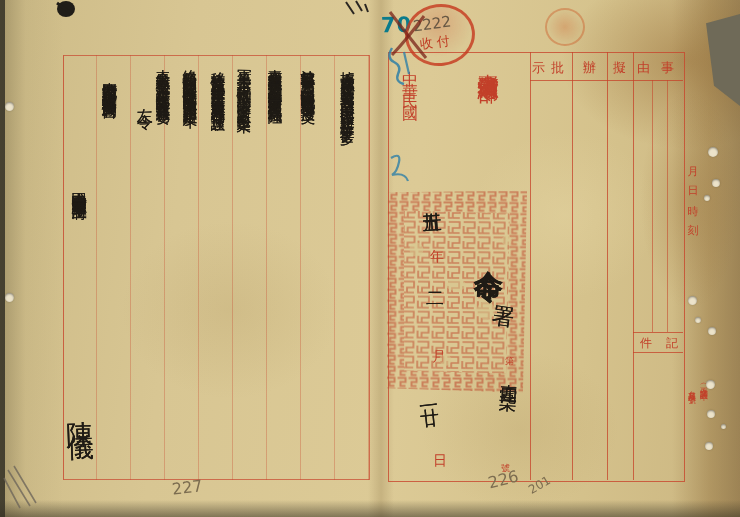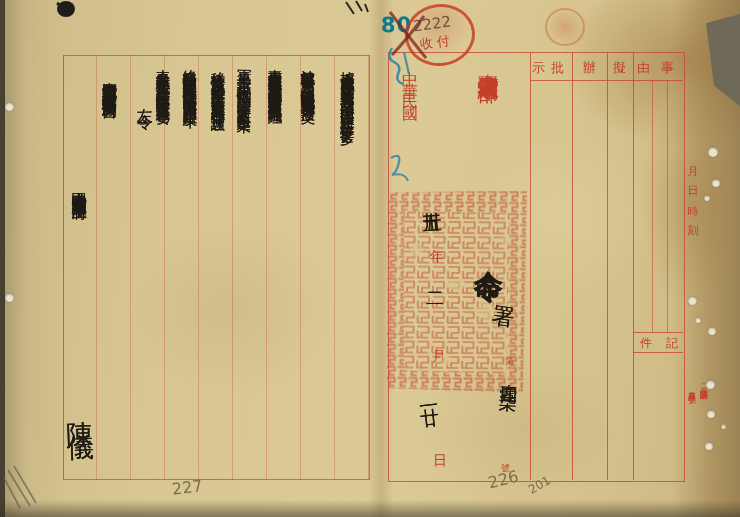--- a/index.html
+++ b/index.html
@@ -120,21 +120,21 @@
     </g>
     <g fill="#d8c78f" opacity=".55">
       <circle cx="30" cy="60" r="7"></circle>
         <circle cx="100" cy="120" r="9"></circle>
         <circle cx="60" cy="170" r="6"></circle>
       <circle cx="120" cy="50" r="5"></circle>
         <ellipse cx="70" cy="95" rx="10" ry="6"></ellipse>
     </g>
   </svg>
 
-  <div class="abs" style="left:381px;top:13px;font-family:'DejaVu Sans',sans-serif;font-weight:bold;font-size:21px;color:#0a7b8c;letter-spacing:1px;transform:rotate(-1deg);">80</div>
+  <div class="abs" style="left:381px;top:13px;font-family:'DejaVu Sans',sans-serif;font-weight:bold;font-size:21px;color:#0a7b8c;letter-spacing:1px;transform:rotate(-1deg);">70</div>
   <div id="rstamp">
     <span>收付</span>
   </div>
   <div class="pencil" style="left:413px;top:15px;font-size:15px;letter-spacing:0;color:rgba(70,62,50,.78);transform:rotate(-8deg);z-index:6;">2222</div>
   <div id="fstamp"></div>
 
   <div class="pencil" style="left:488px;top:470px;font-size:16px;transform:rotate(-14deg);">226</div>
   <div class="pencil" style="left:528px;top:478px;font-size:12px;transform:rotate(-30deg);">201</div>
 
   <svg class="abs" width="740" height="517" viewBox="0 0 740 517" style="left:0;top:0;pointer-events:none;z-index:7;">

